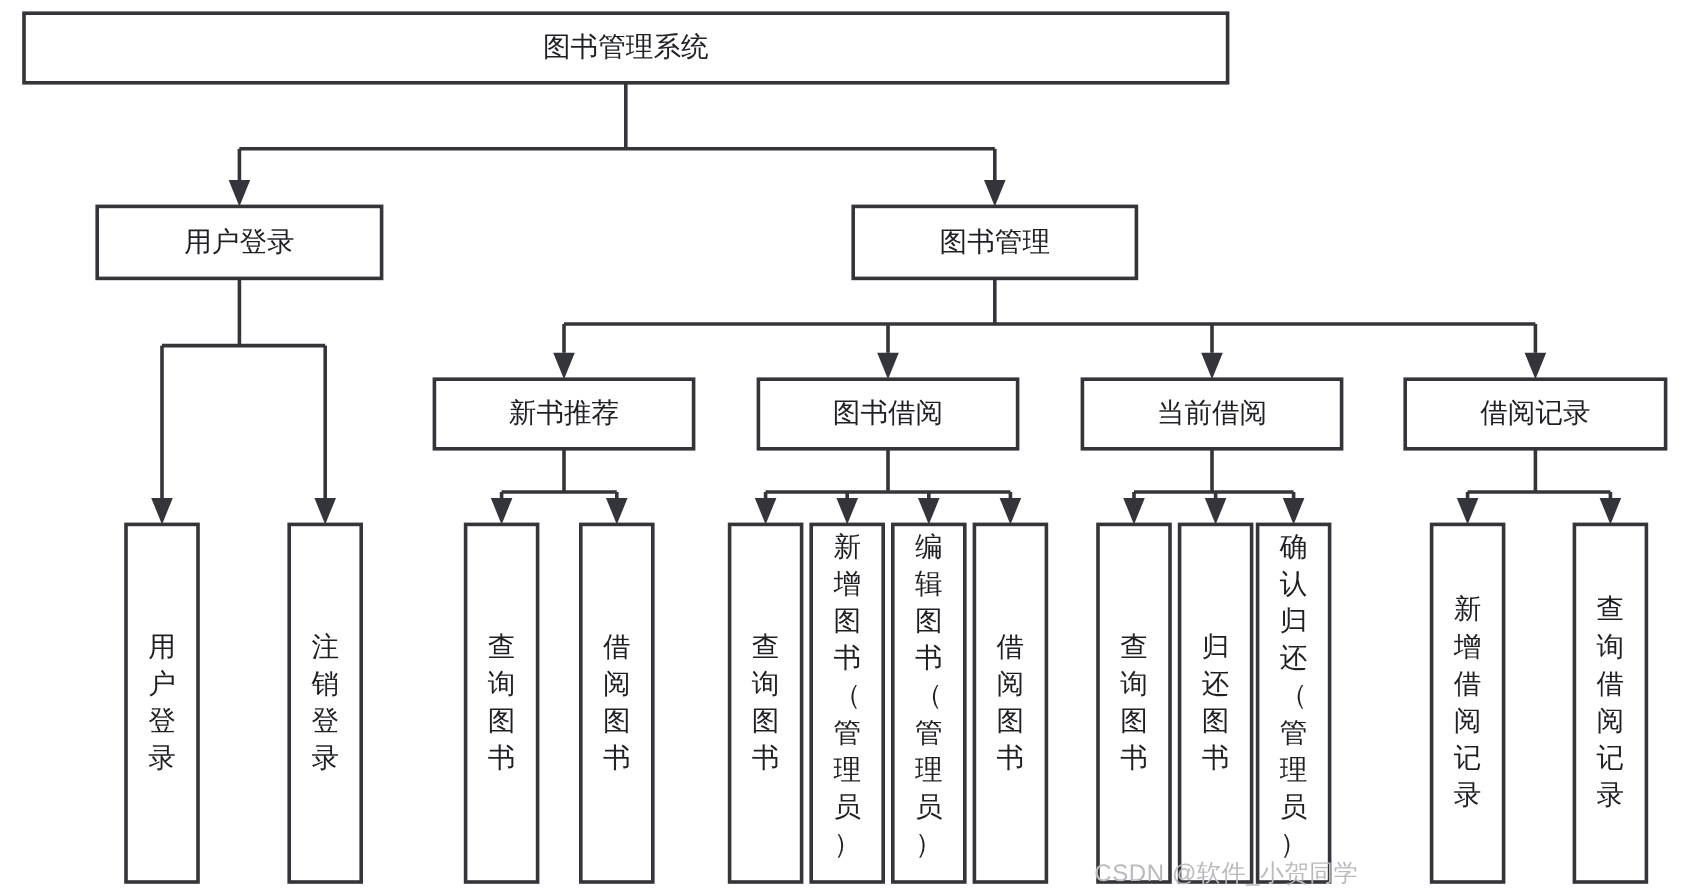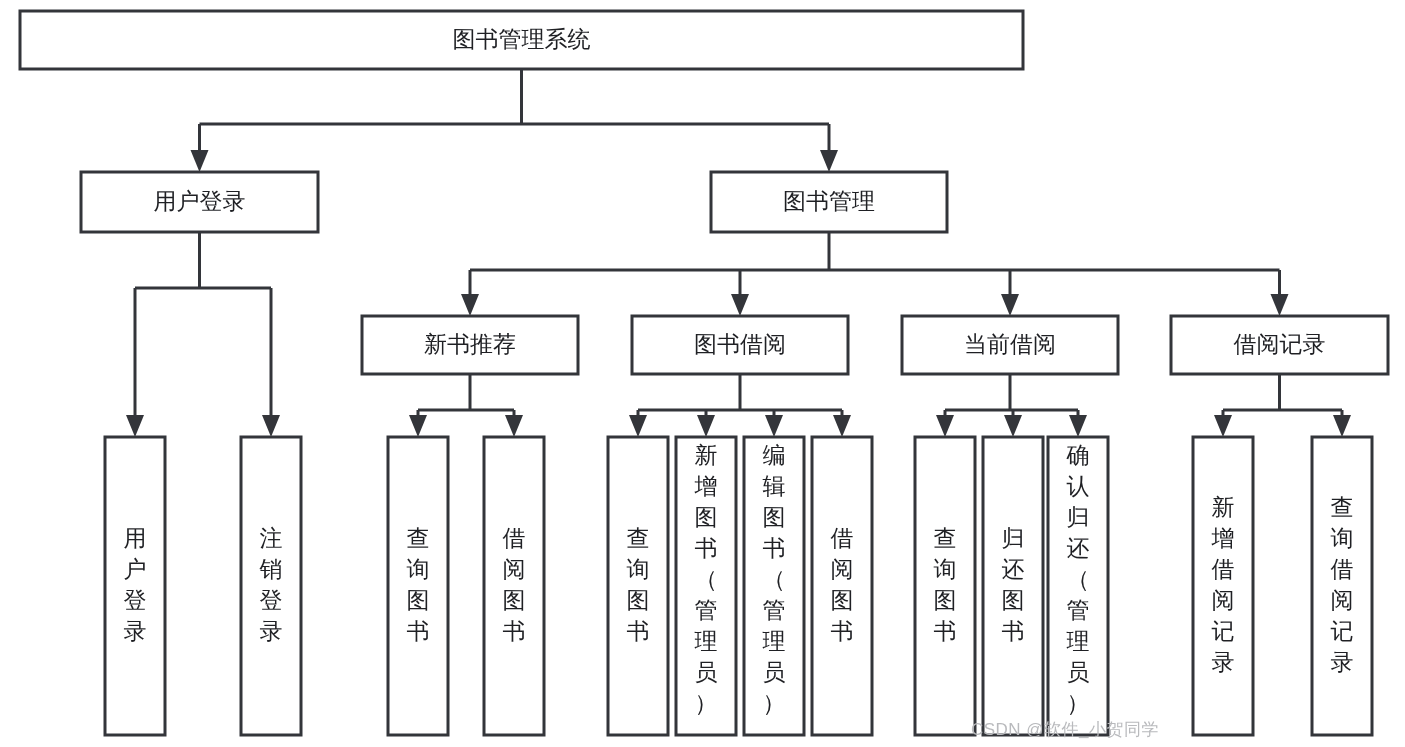--- a/index.html
+++ b/index.html
@@ -51,24 +51,24 @@
     dominant-baseline: middle;
   }
   .node-label-vertical {
     fill: #1f2024;
     font-family: "Liberation Sans", "DejaVu Sans", sans-serif;
     font-size: 23px;
     text-anchor: middle;
   }
   .watermark-text {
     position: absolute;
-    right: 0;
+    right: 27px;
     bottom: 6px;
     font-family: "Liberation Sans", "DejaVu Sans", sans-serif;
-    font-size: 17px;
+    font-size: 20px;
     color: #b9babd;
     white-space: nowrap;
     letter-spacing: 0.5px;
     user-select: none;
   }
 </style>
 </head>
 <body>
 
 <div id="diagram-root">

